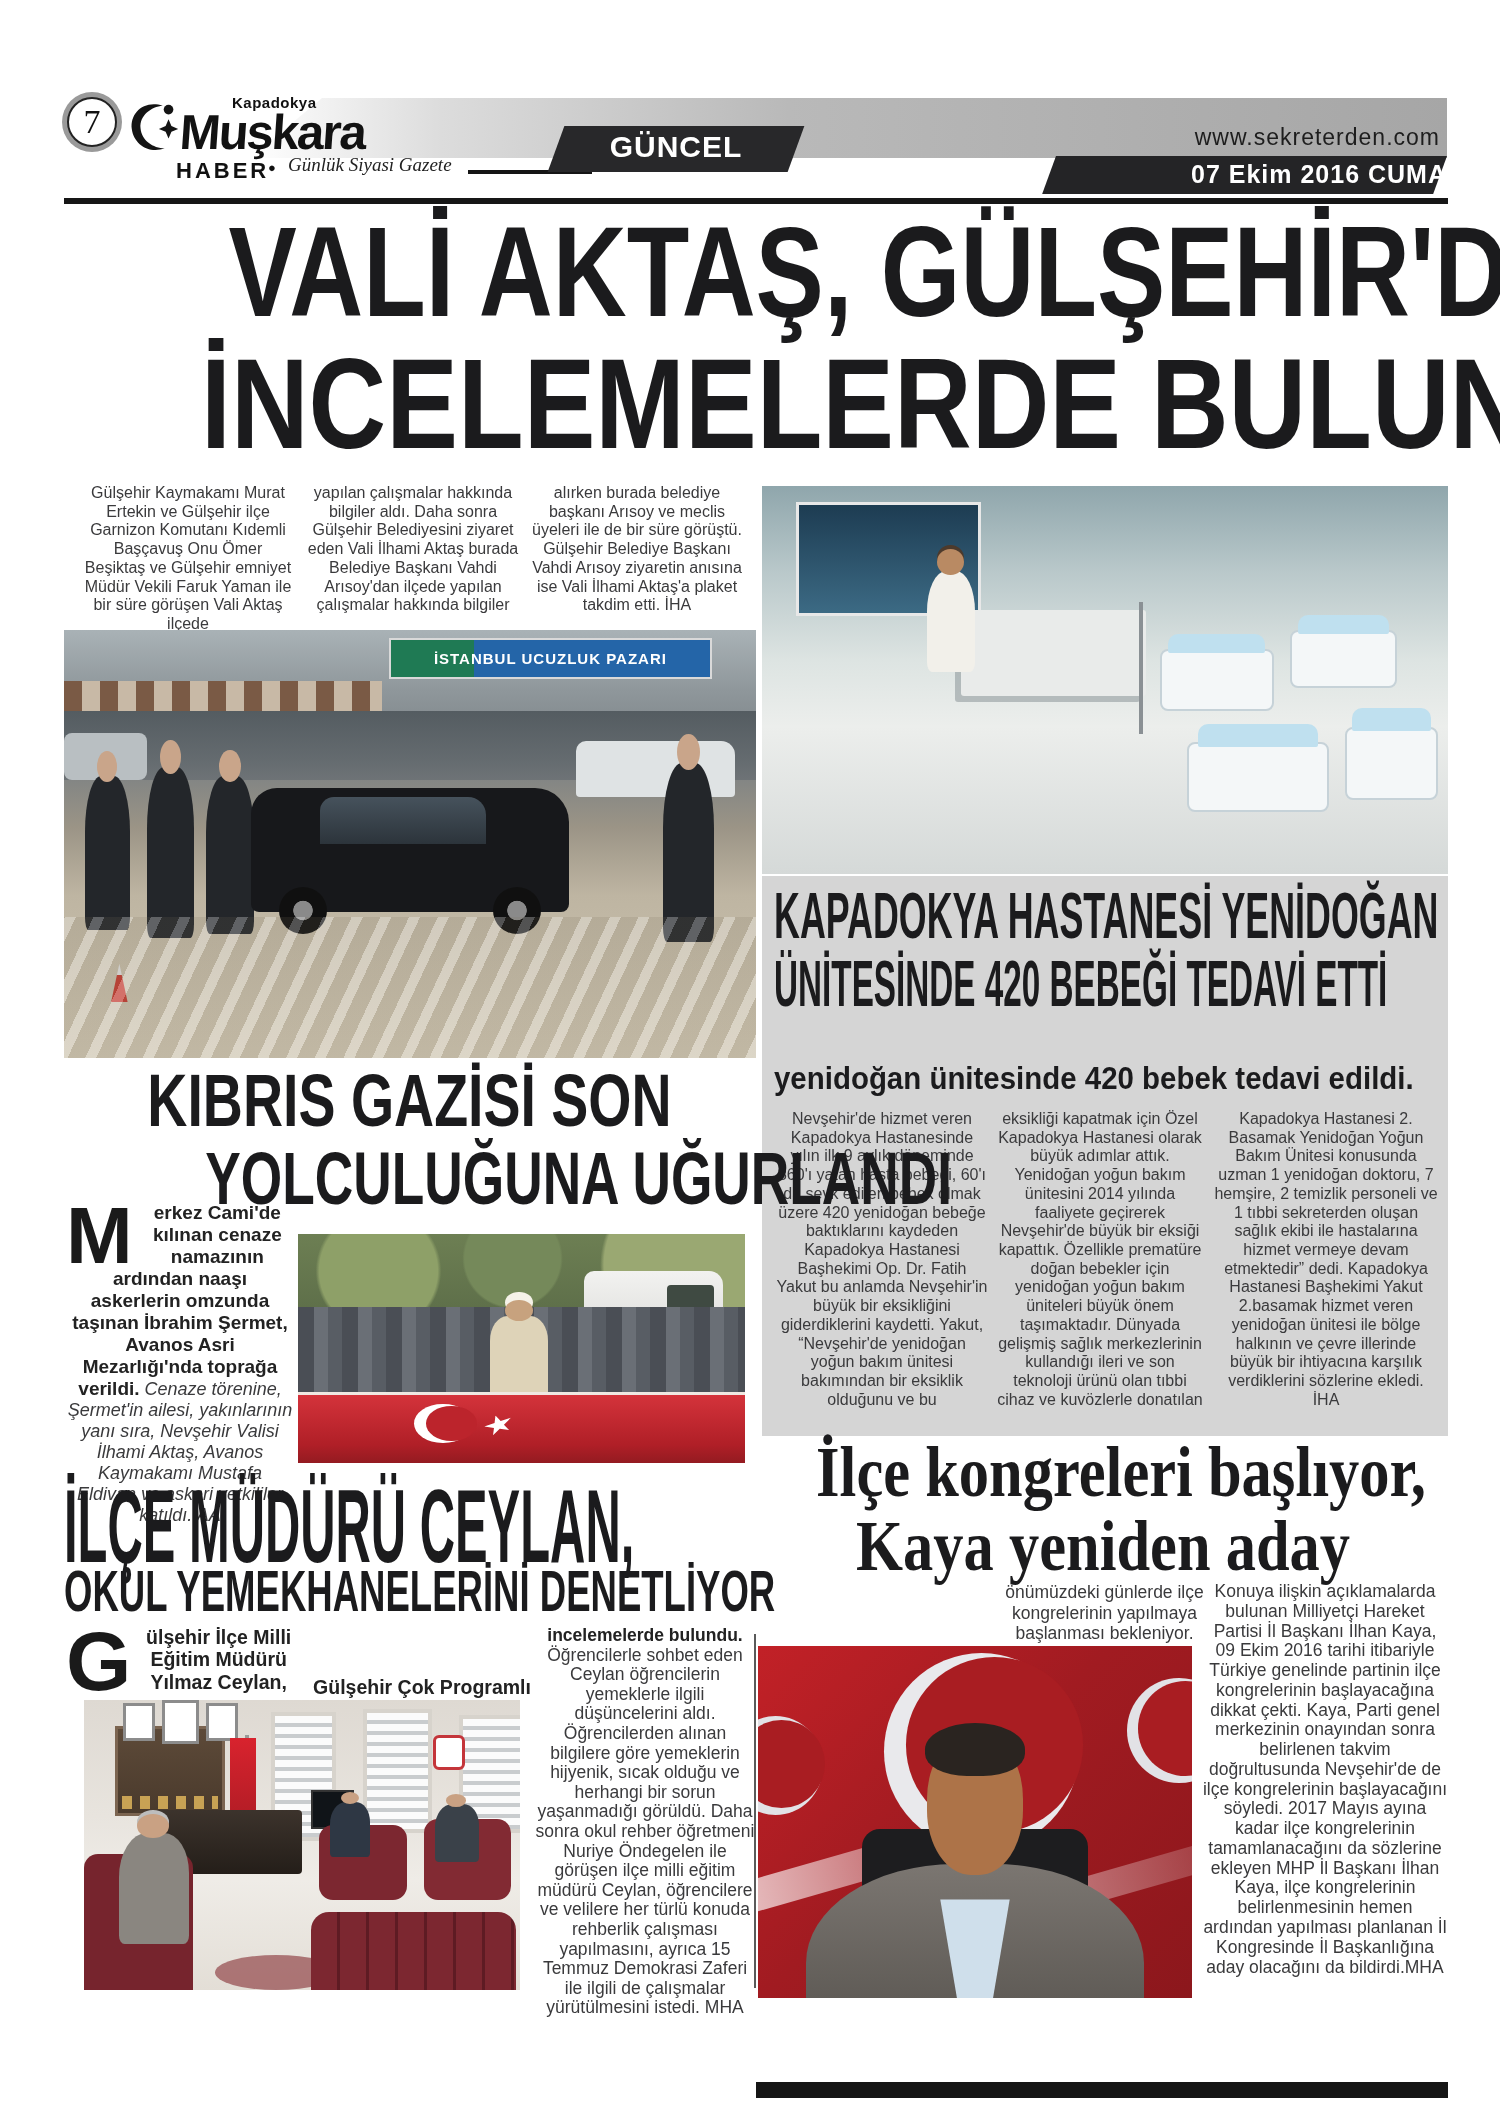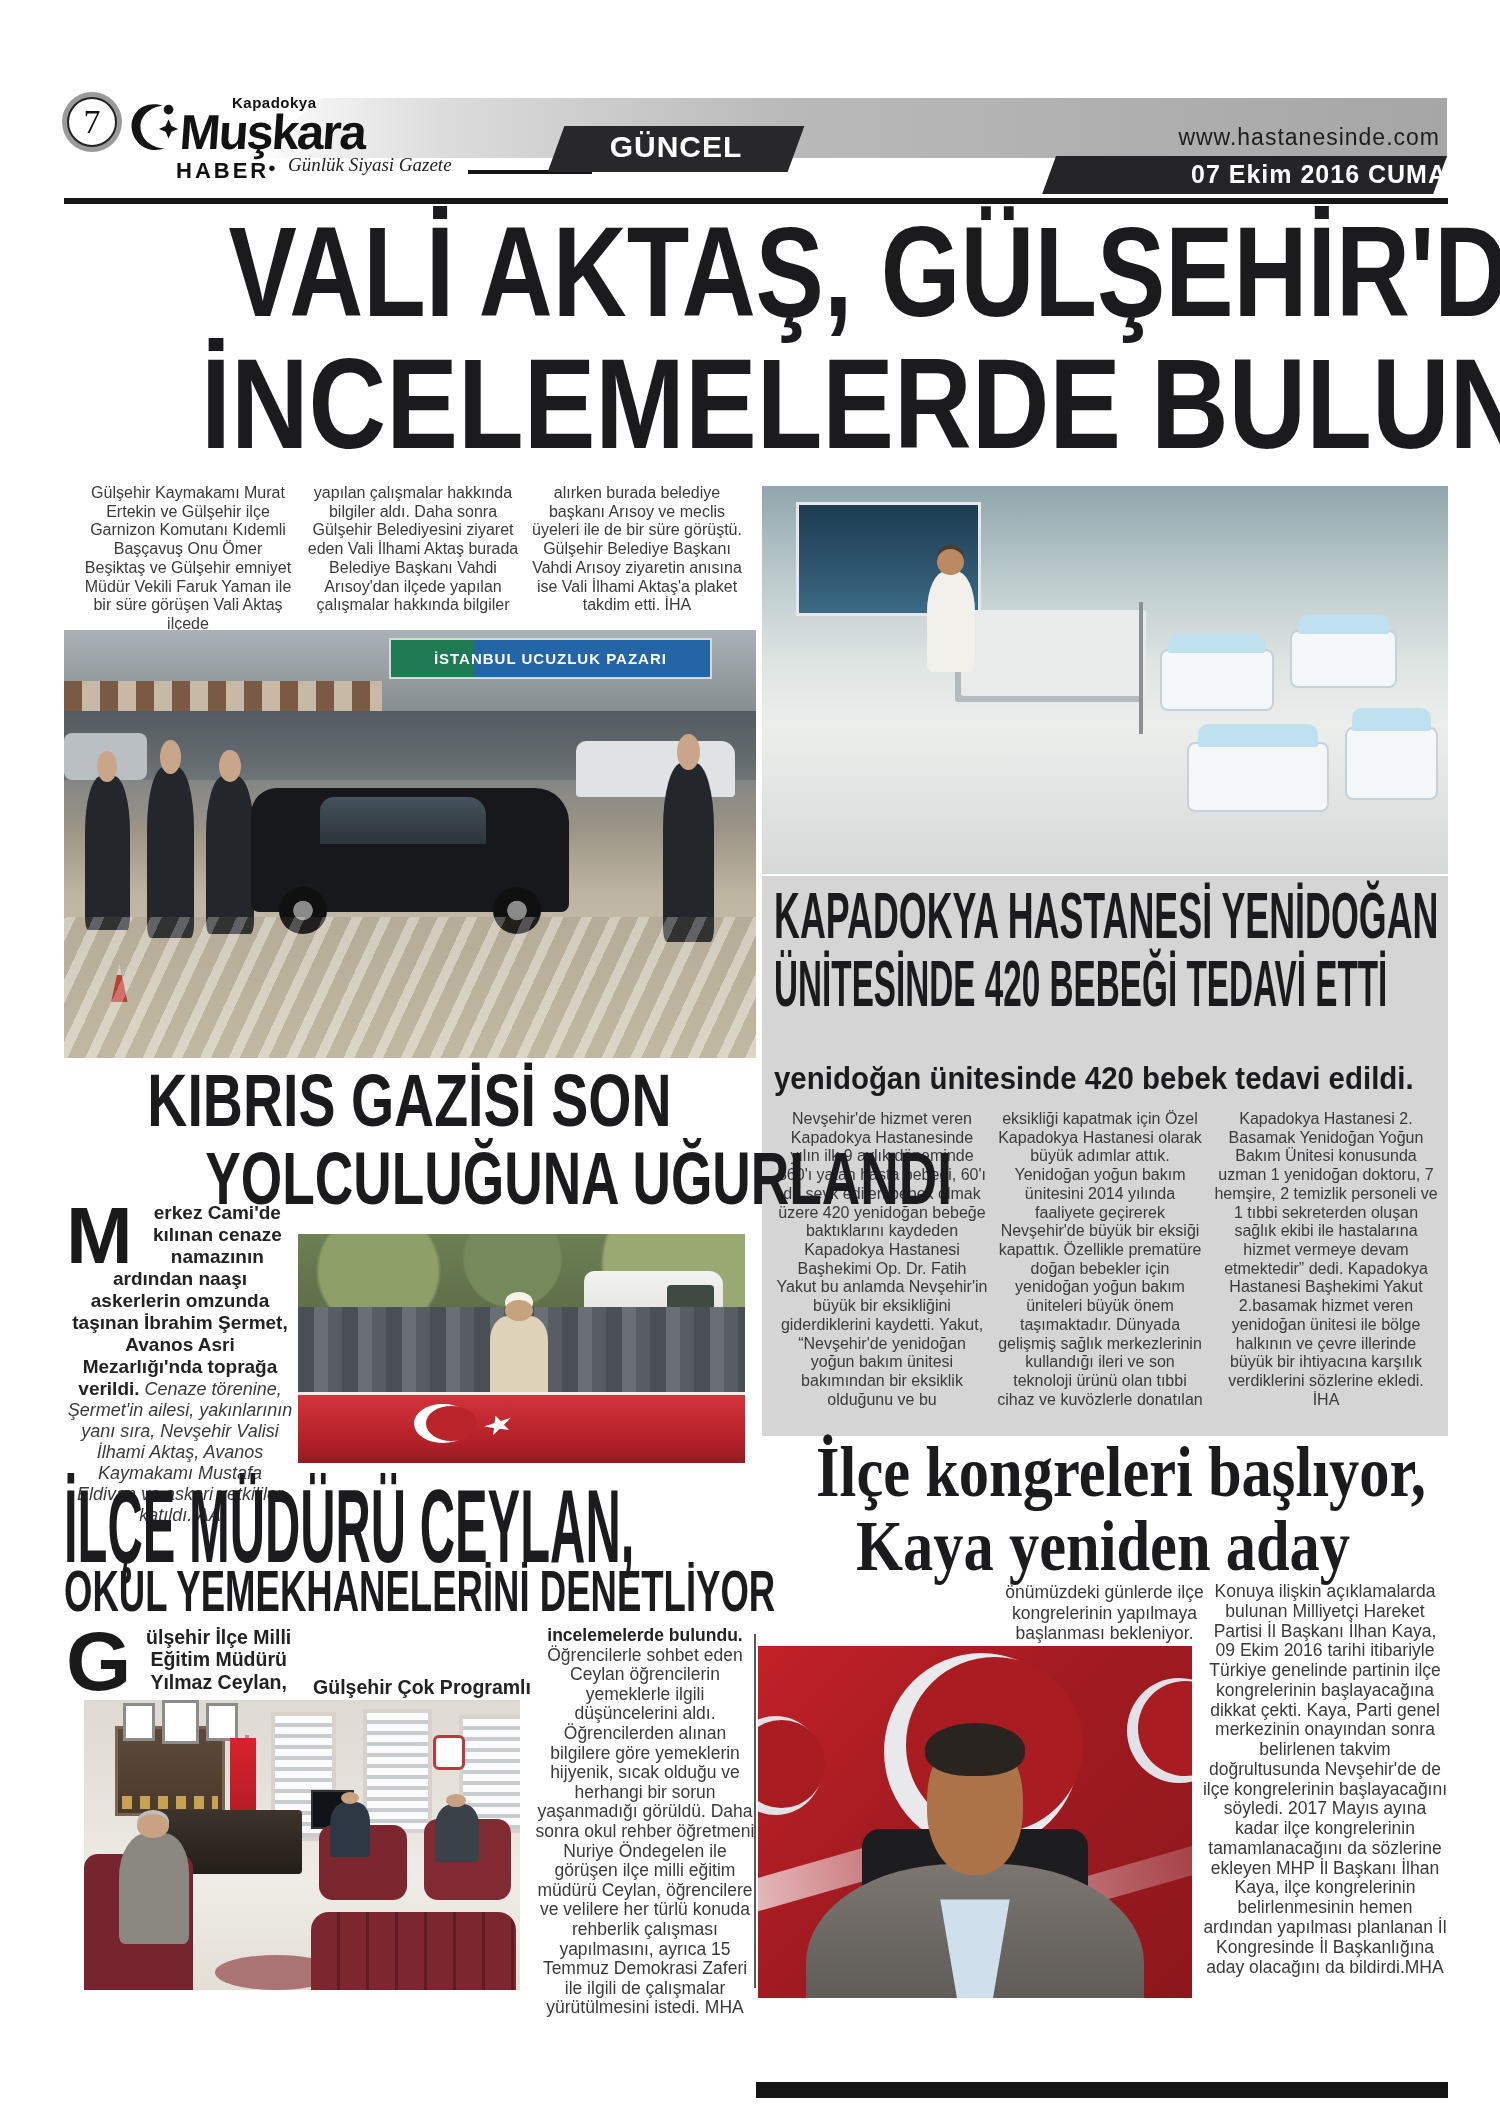--- a/index.html
+++ b/index.html
@@ -185,21 +185,21 @@
   <div class="abs logo-region">Kapadokya</div>
   <div class="abs logo-title">Muşkara</div>
   <div class="abs logo-sub">HABER</div>
   <div class="abs logo-bullet">●</div>
   <div class="abs logo-tagline">Günlük Siyasi Gazete</div>
   <div class="abs tag-dash"></div>
 
   <div class="abs badge"></div>
   <div class="abs badge-label">GÜNCEL</div>
 
-  <div class="abs website">www.hastanesinde.com</div>
+  <div class="abs website">www.sekreterden.com</div>
   <div class="abs datebar"></div>
   <div class="abs date-label">07 Ekim 2016 CUMA</div>
 
   <div class="abs header-rule"></div>
 
   <div class="abs hl ctr" style="left:60px;top:208px;width:1390px;">
     <span class="cond" style="font-size:128px;transform:scaleX(.8);">VALİ AKTAŞ, GÜLŞEHİR'DE</span>
   </div>
   <div class="abs hl ctr" style="left:60px;top:340px;width:1390px;">
     <span class="cond" style="font-size:128px;transform:scaleX(.84);">İNCELEMELERDE BULUNDU</span>

